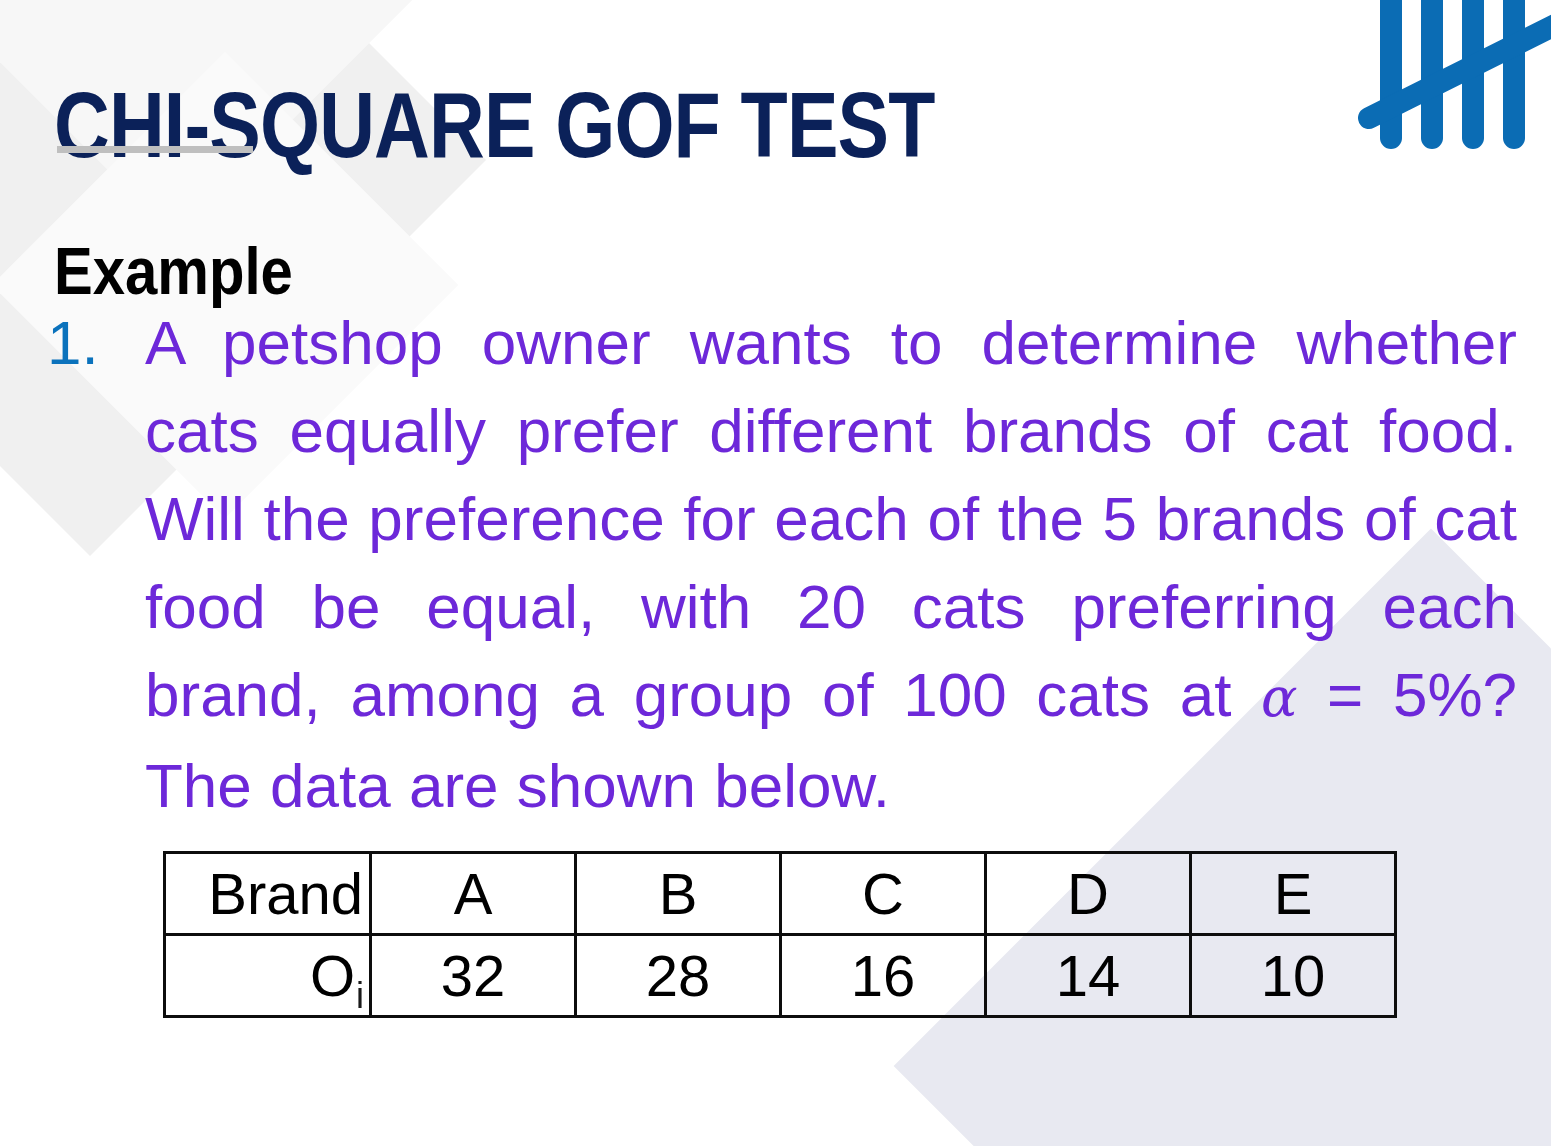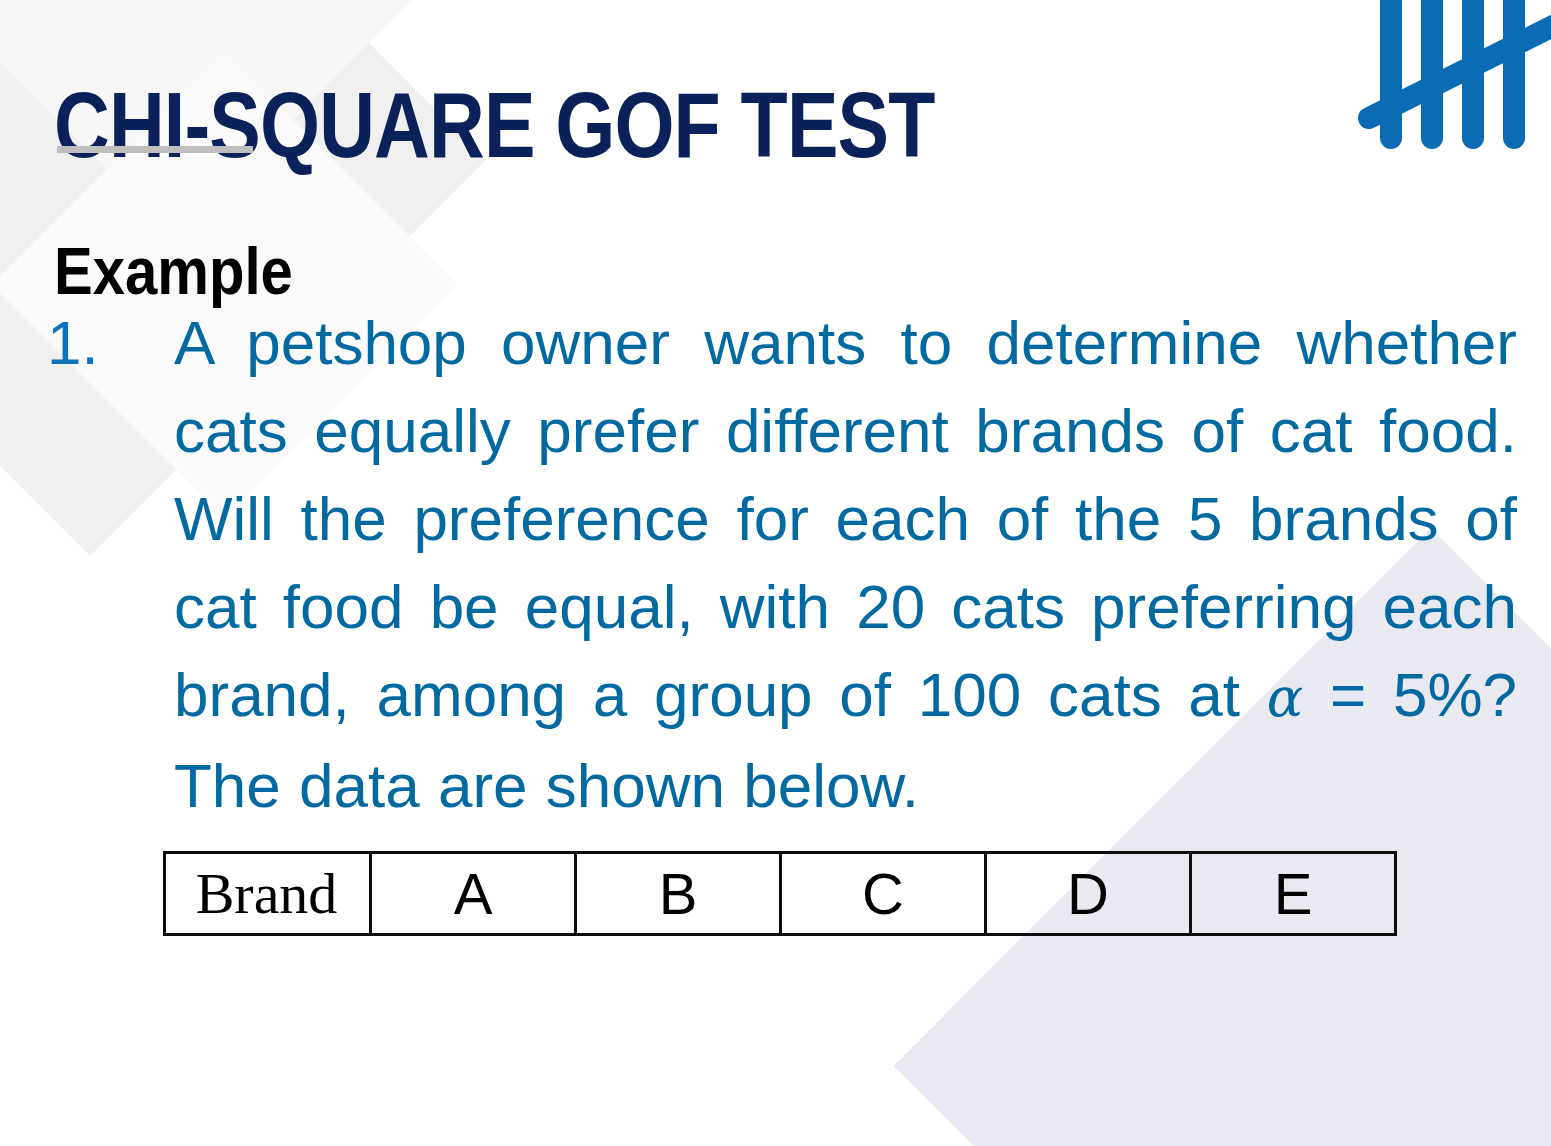--- a/index.html
+++ b/index.html
@@ -136,24 +136,23 @@
     font-size: 62px;
     line-height: 88px;
     color: #0b72bc;
   }
   .qtext {
     flex: 1 1 auto;
     font-family: "Liberation Sans Narrow", "Liberation Sans", sans-serif;
     font-weight: 400;
     font-size: 62px;
     line-height: 88px;
-    color: #0369a1;
+    color: #6d28d9;
     text-align: justify;
     word-spacing: 1px;
-    margin-left: 29px;
   }
   .qtext .alpha {
     font-family: "DejaVu Serif", serif;
     font-style: italic;
     font-weight: 400;
     font-size: 54px;
   }
 
   
   .data-table {
@@ -171,23 +170,22 @@
     font-family: "Liberation Sans Narrow", "Liberation Sans", sans-serif;
     font-weight: 400;
     font-size: 58px;
     line-height: 1;
     color: #000000;
     text-align: center;
     vertical-align: middle;
     white-space: nowrap;
   }
   .data-table td.rowlabel {
-    text-align: center;
+    text-align: right;
     padding-left: 4px;
-    font-family: Liberation Serif, serif;
   }
   .data-table col.c0 { width: 206px; }
   .data-table col.cx { width: 205px; }
   .data-table sub {
     font-size: 36px;
     color: #1a1a1a;
     vertical-align: baseline;
     position: relative;
     top: 12px;
     left: 1px;
@@ -239,16 +237,24 @@
     </colgroup>
     <tbody>
       <tr>
         <td class="rowlabel">Brand</td>
         <td>A</td>
         <td>B</td>
         <td>C</td>
         <td>D</td>
         <td>E</td>
       </tr>
+      <tr>
+        <td class="rowlabel"><span>O</span><sub>i</sub></td>
+        <td>32</td>
+        <td>28</td>
+        <td>16</td>
+        <td>14</td>
+        <td>10</td>
+      </tr>
     </tbody>
   </table>
 
 </div>
 
 </body></html>

